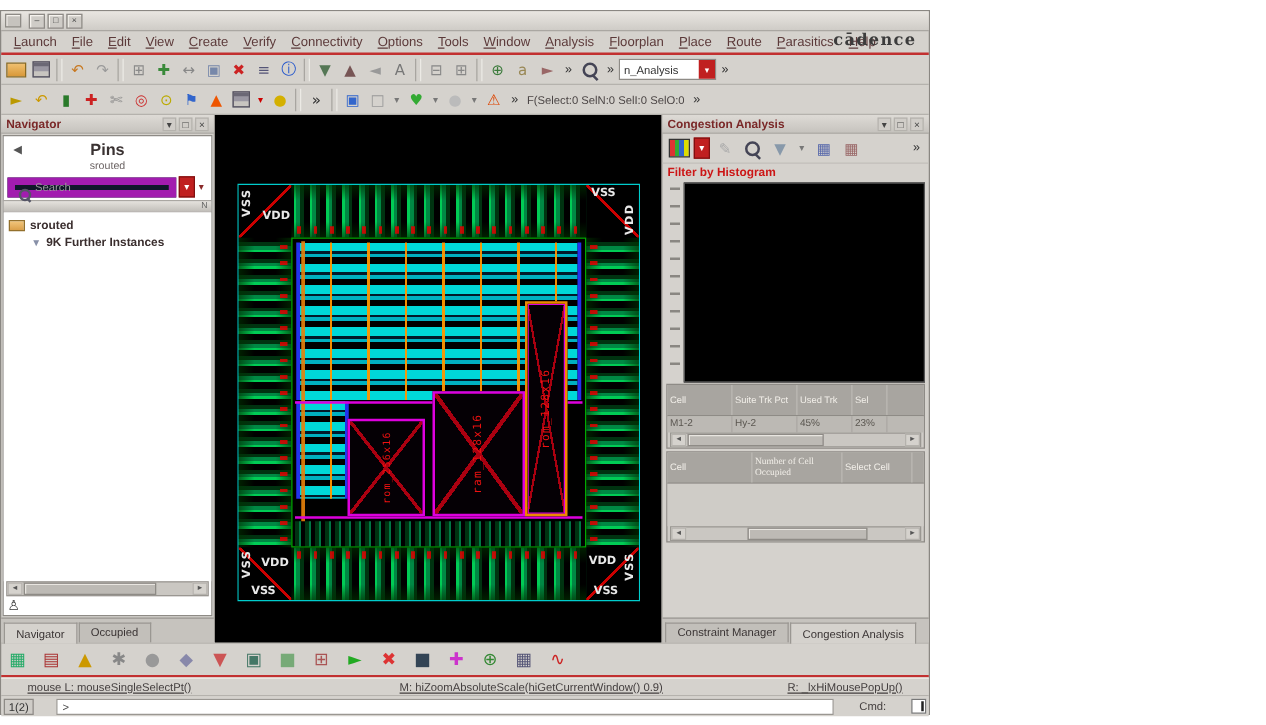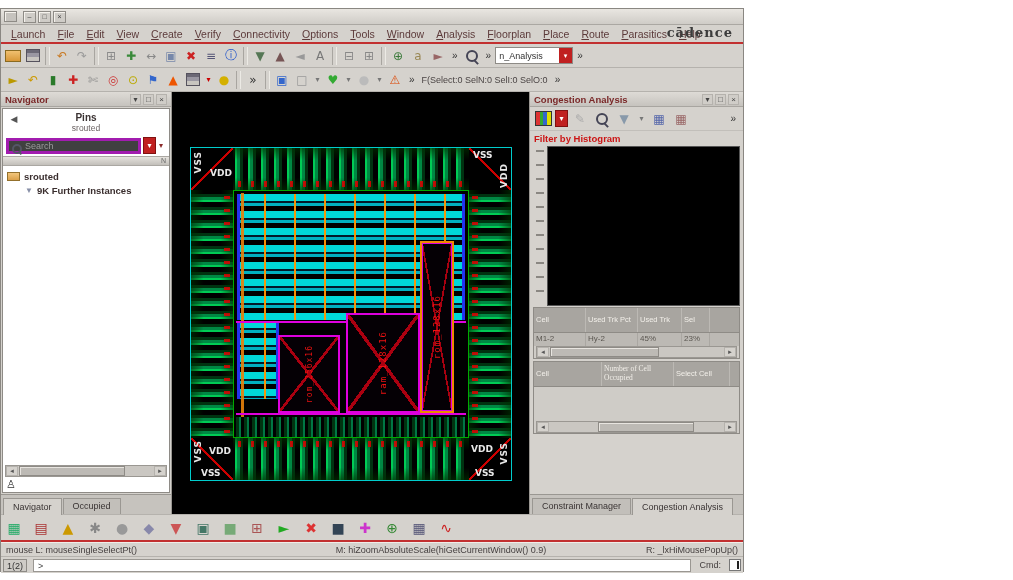--- a/index.html
+++ b/index.html
@@ -59,24 +59,24 @@
   .navpanel { flex:0 0 171px; display:flex; flex-direction:column; border-right:1px solid #9a9792; }
   .dock-head { height:15px; background:linear-gradient(#dedbd6,#c6c3be); border-bottom:1px solid #a8a5a0;
                display:flex; align-items:center; padding:0 4px; }
   .dock-title { flex:1; font-size:9.5px; font-weight:bold; color:#7a2828; white-space:nowrap; overflow:hidden; }
   .dock-btn { width:11px; height:11px; font-size:8px; line-height:10px; text-align:center; color:#444;
               border:1px solid #b5b2ad; background:#d0cdc8; margin-left:2px; }
   .nav-body { flex:1; background:#fff; border:1px solid #8e8b86; margin:1px; display:flex; flex-direction:column; position:relative; }
   .pins-row { display:flex; align-items:flex-start; padding:3px 4px 1px; }
   .back-btn { width:14px; height:14px; font-size:9px; color:#555; display:flex; align-items:center; justify-content:center; }
   .pins-head { flex:1; text-align:center; }
-  .pins-title { font-size:10px; font-weight:bold; color:#3a3232; }
+  .pins-title { font-size:13px; font-weight:bold; color:#3a3232; }
   .pins-sub { font-size:8.5px; color:#6a6262; }
   .search-row { display:flex; align-items:center; margin:3px 3px 2px; height:17px; }
-  .search-box { flex:1; height:16px; border:3px solid #a21caf; background:#404040; display:flex; align-items:center; position:relative; padding-left:16px; }
+  .search-box { flex:1; height:16px; border:6px solid #a21caf; background:#0f172a; display:flex; align-items:center; position:relative; padding-left:16px; }
   .search-mag { position:absolute; left:2px; top:2px; width:11px; height:11px; }
   .search-mag::before { content:""; position:absolute; left:1px; top:1px; width:6px; height:6px; border:2px solid #556; border-radius:50%; }
   .search-mag::after { content:""; position:absolute; right:0; bottom:0; width:4px; height:2px; background:#556; transform:rotate(45deg); }
   .search-ph { font-size:9px; color:#9a9a9a; }
   .outer-dd { font-size:8px; color:#8a2a2a; padding:0 3px; }
   .tree-colhead { height:10px; background:linear-gradient(#e5e2dd,#c2bfba); border-top:1px solid #aaa7a2;
                   border-bottom:1px solid #aaa7a2; font-size:7px; color:#666; text-align:right; padding-right:3px; }
   .tree { flex:1; background:#fff; padding:3px 2px; }
   .tree-row { display:flex; align-items:center; height:14px; font-size:9.5px; font-weight:bold; color:#3a2e2e; white-space:nowrap; }
   .tree-row.child { padding-left:18px; }
@@ -162,25 +162,25 @@
   .c1 { width:52px; } .c2 { width:52px; } .c3 { width:44px; } .c4 { width:28px; }
   .d1 { width:68px; } .d2 { width:72px;font-family:Liberation Serif, serif; } .d3 { width:56px; }
   .cong-filler { flex:1; }
 
   
   .bottombar { flex:0 0 26px; display:flex; align-items:center; padding:0 2px; gap:5px; border-top:1px solid #b5b2ad; }
   .bottombar .tbtn { width:22px; height:22px; font-size:14px; }
   .redline2 { height:2px; background:#c23030; flex:0 0 2px; }
   .statusbar { flex:0 0 15px; display:flex; align-items:center; background:#d5d2cd; border-top:1px solid #f0ede8;
                border-bottom:1px solid #b5b2ad; font-size:9px; color:#433e3e; }
-  .status-seg { padding:0 5px; white-space:nowrap; }
+  .status-seg { padding:0 21px; white-space:nowrap;text-decoration:underline; }
   .status-left { flex:0 0 240px; }
   .status-mid { flex:1; text-align:center; }
   .status-right { flex:0 0 auto; }
-  .cmdrow { flex:0 0 16px; display:flex; align-items:center; background:#d5d2cd; padding:1px 2px; gap:6px; }
+  .cmdrow { flex:0 0 16px; display:flex; align-items:center; background:#d5d2cd; padding:1px 2px; gap:18px; }
   .cmd-idx { font-size:9px; color:#333; background:#cfccc7; border:1px solid #8e8b86; padding:0 3px; height:13px; line-height:12px; }
   .cmd-input { flex:1; height:13px; background:#fff; border:1px solid #9a9792; font-size:9px; color:#444; padding:0 4px; line-height:12px; }
   .cmd-label { font-size:9px; color:#433e3e; padding:0 2px; }
   .cmd-caret { width:12px; height:12px; background:#fff; border:1px solid #777; position:relative; }
   .cmd-caret::after { content:""; position:absolute; right:1px; top:1px; bottom:1px; width:2px; background:#222; }
 </style>
 </head>
 <body>
 
 <div class="page">
@@ -417,21 +417,21 @@
               <span class="tick"></span>
             <span class="tick"></span>
               <span class="tick"></span>
               <span class="tick"></span>
           </div>
           <div class="histo-box"></div>
         </div>
         <div class="tbl">
           <div class="tbl-head">
             <span class="c1">Cell</span>
-            <span class="c2">Used Trk Pct</span>
+            <span class="c2">Suite Trk Pct</span>
             <span class="c3">Used Trk</span>
             <span class="c4">Sel</span>
           </div>
           <div class="tbl-row">
             <span class="c1">M1-2</span>
             <span class="c2">Hy-2</span>
             <span class="c3">45%</span>
             <span class="c4">23%</span>
           </div>
           <div class="hscroll">

